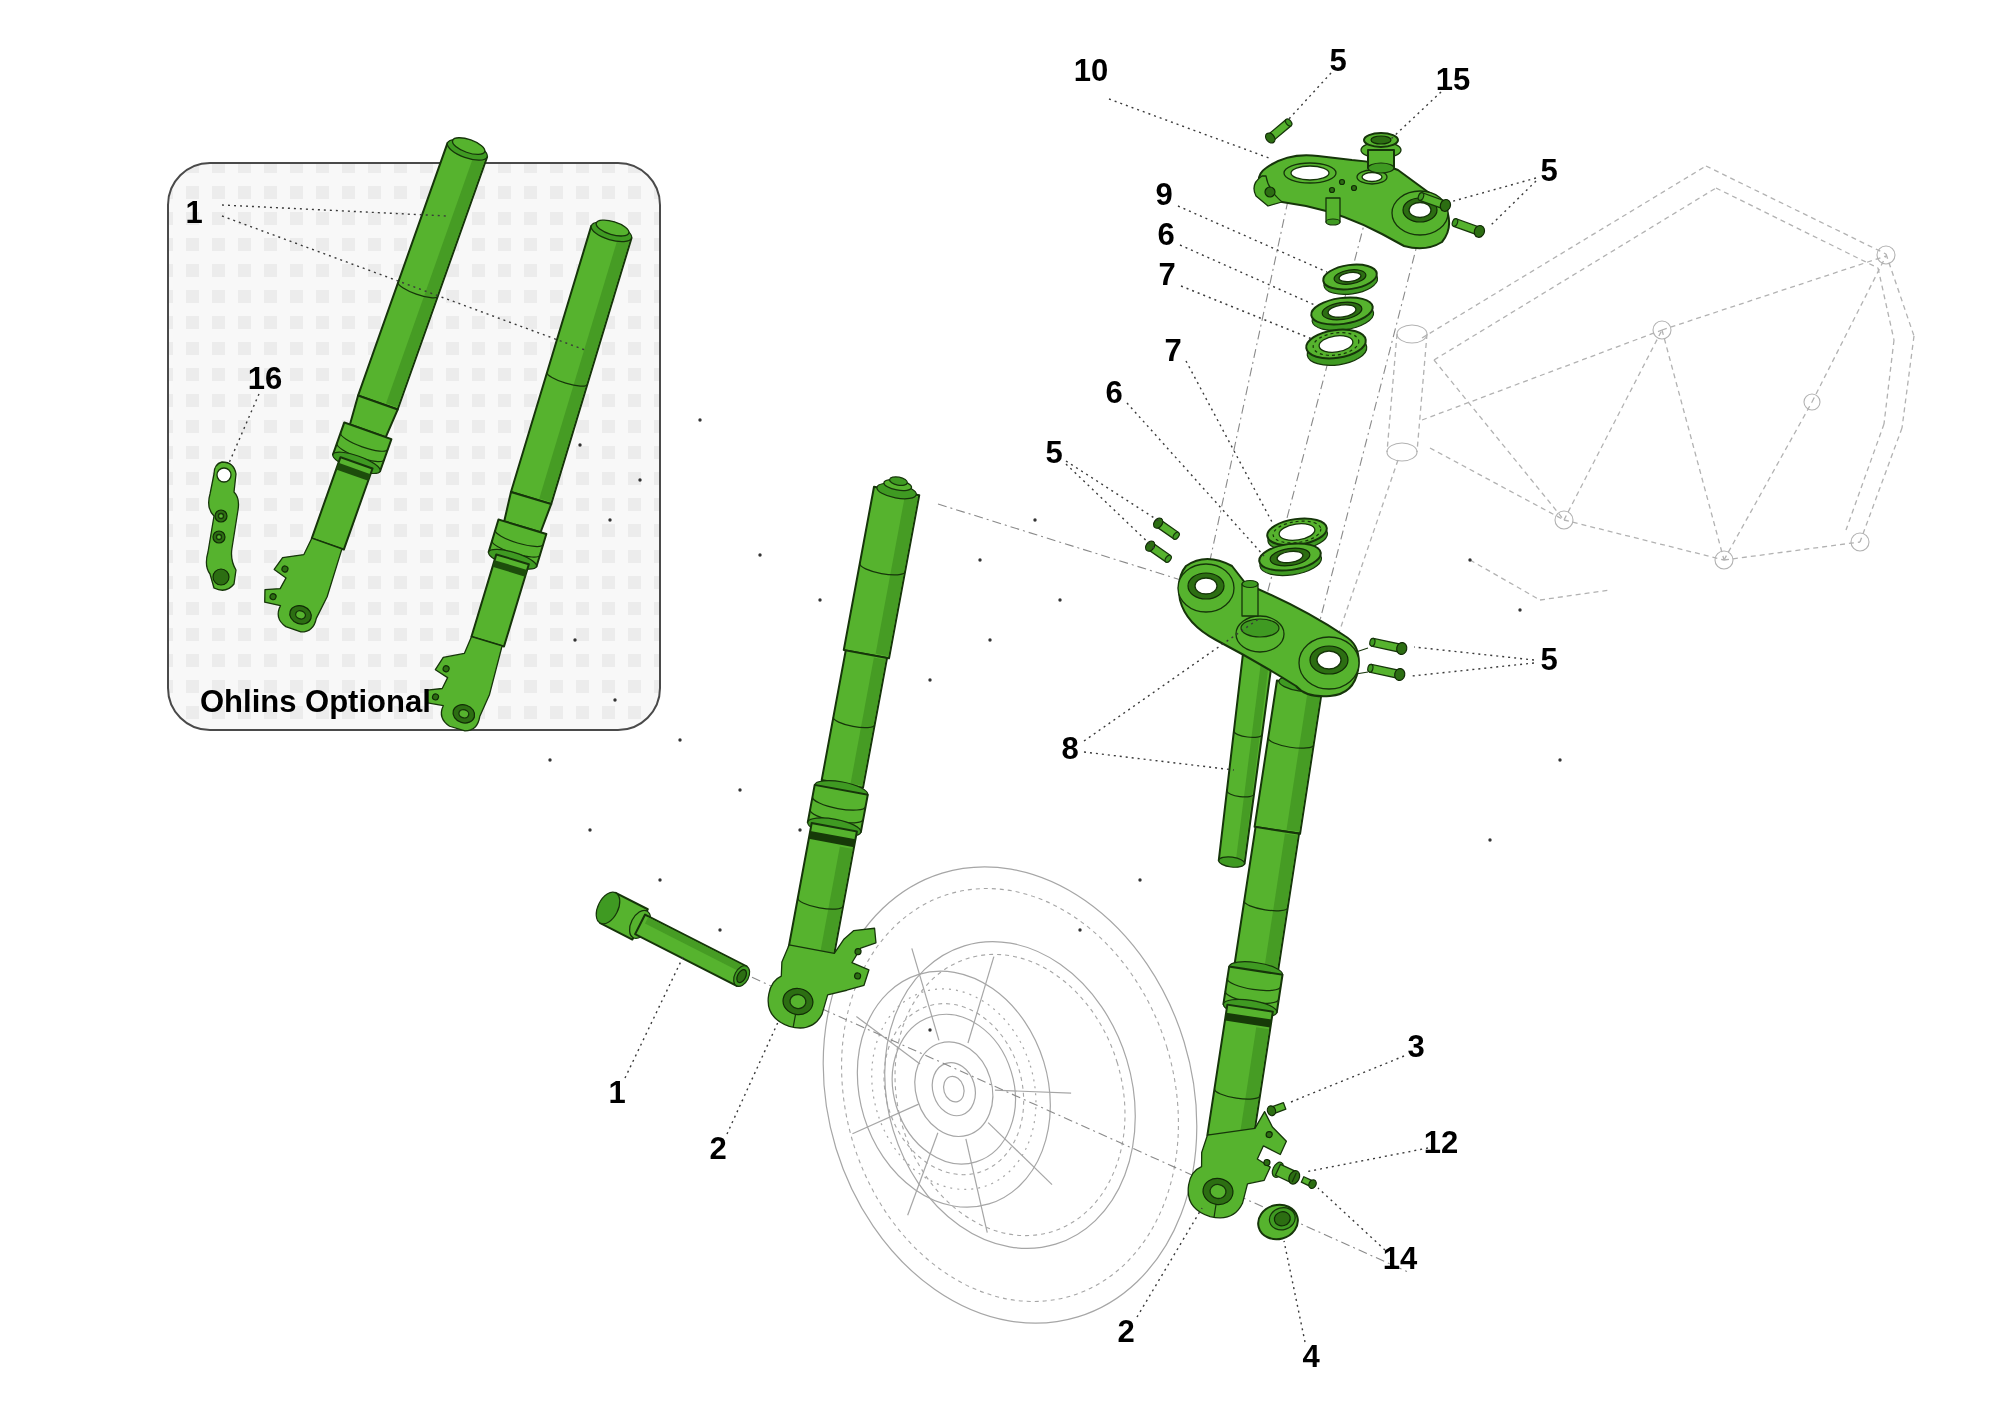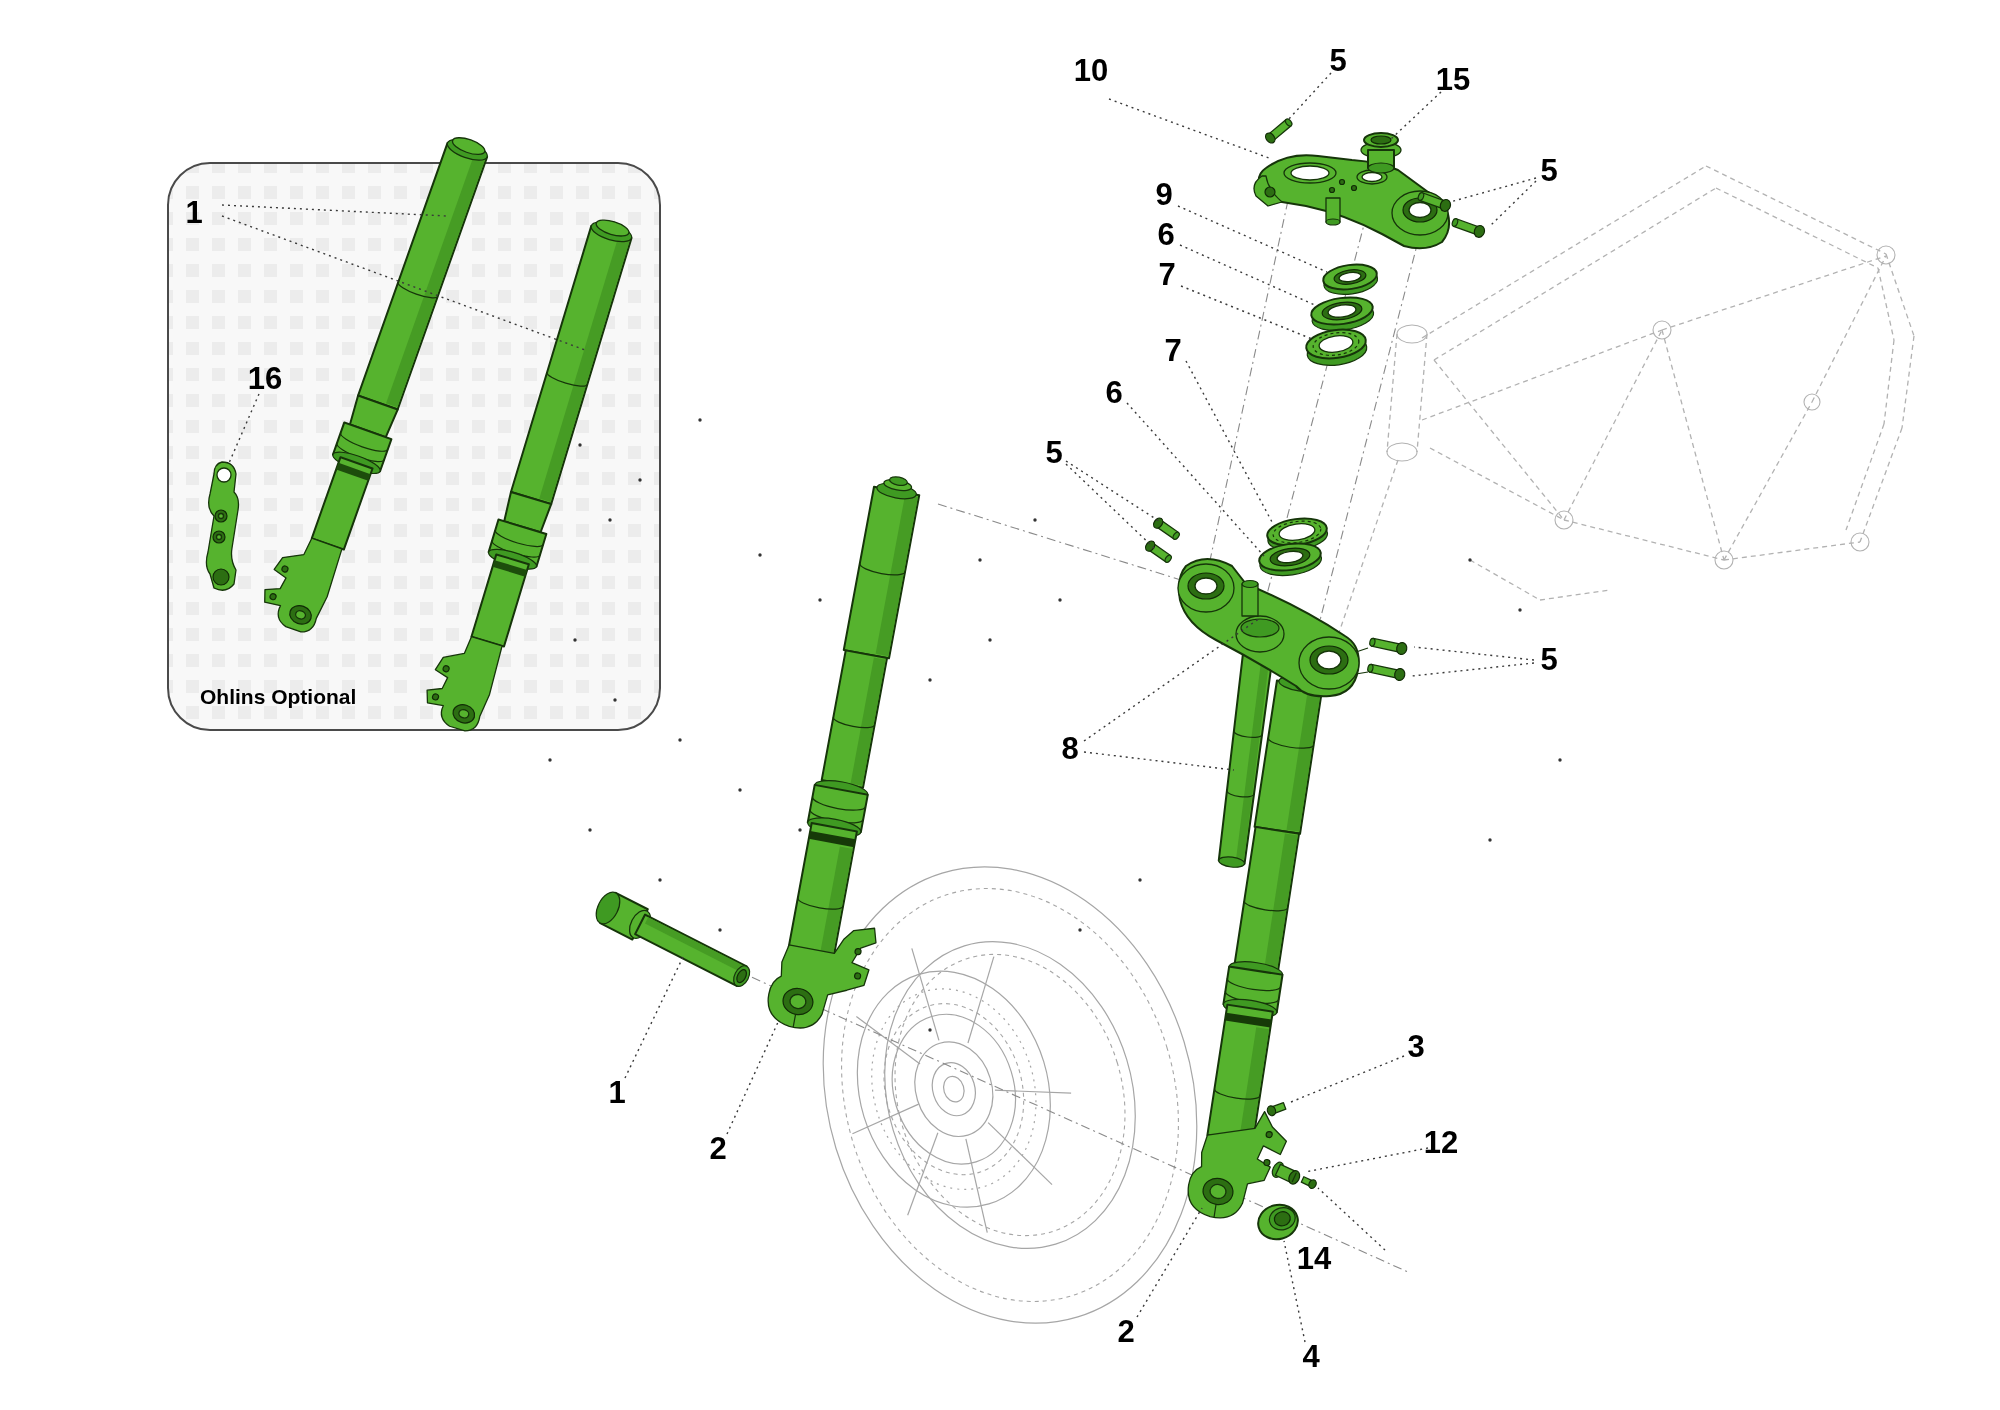--- a/index.html
+++ b/index.html
@@ -1,21 +1,21 @@
 <!DOCTYPE html>
 <html><head>
 <meta charset="utf-8">
 <style>
   html,body{margin:0;padding:0;background:#ffffff;}
   .stage{position:relative;width:2000px;height:1410px;background:#fff;overflow:hidden;
          font-family:"Liberation Sans", sans-serif;}
   .stage svg{position:absolute;left:0;top:0;}
   .callout{position:absolute;transform:translate(-50%,-50%);font-weight:bold;
            font-size:31px;color:#000;line-height:1;letter-spacing:0;}
-  .caption{position:absolute;font-weight:bold;font-size:21px;color:#000;line-height:1;}
+  .caption{position:absolute;font-weight:bold;font-size:31px;color:#000;line-height:1;}
   
   .g  {fill:#56b32e;stroke:#16350a;stroke-width:2;stroke-linejoin:round;}
   .g2 {fill:#56b32e;stroke:#16350a;stroke-width:1.3;stroke-linejoin:round;}
   .gd {fill:#3f9a22;stroke:#16350a;stroke-width:1.2;}
   .gs {fill:#469c24;stroke:none;}
   .gh {fill:#2c6e12;stroke:#112b06;stroke-width:1.2;}
   .gw {fill:#ffffff;stroke:#16350a;stroke-width:1.3;}
   .gl {fill:none;stroke:#16350a;stroke-width:1.2;}
   .leader{stroke:#3a3a3a;stroke-width:1.4;stroke-dasharray:2 4;fill:none;}
   .fr {fill:none;stroke:#b2b2b2;stroke-width:1.3;stroke-dasharray:5 4;}
@@ -443,19 +443,19 @@
   <div class="callout" style="left:1549px;top:659px">5</div>
   <div class="callout" style="left:1166px;top:234px">6</div>
   <div class="callout" style="left:1167px;top:274px">7</div>
   <div class="callout" style="left:1173px;top:350px">7</div>
   <div class="callout" style="left:1114px;top:392px">6</div>
   <div class="callout" style="left:1070px;top:748px">8</div>
   <div class="callout" style="left:1164px;top:194px">9</div>
   <div class="callout" style="left:1091px;top:70px">10</div>
   <div class="callout" style="left:1453px;top:79px">15</div>
   <div class="callout" style="left:1441px;top:1142px">12</div>
-  <div class="callout" style="left:1314px;top:1258px">14</div>
+  <div class="callout" style="left:1400px;top:1258px">14</div>
 
   <div class="callout" style="left:194px;top:212px">1</div>
   <div class="callout" style="left:265px;top:378px">16</div>
   <div class="caption" style="left:200px;top:686px">Ohlins Optional</div>
 
 </div>
 
 </body></html>

